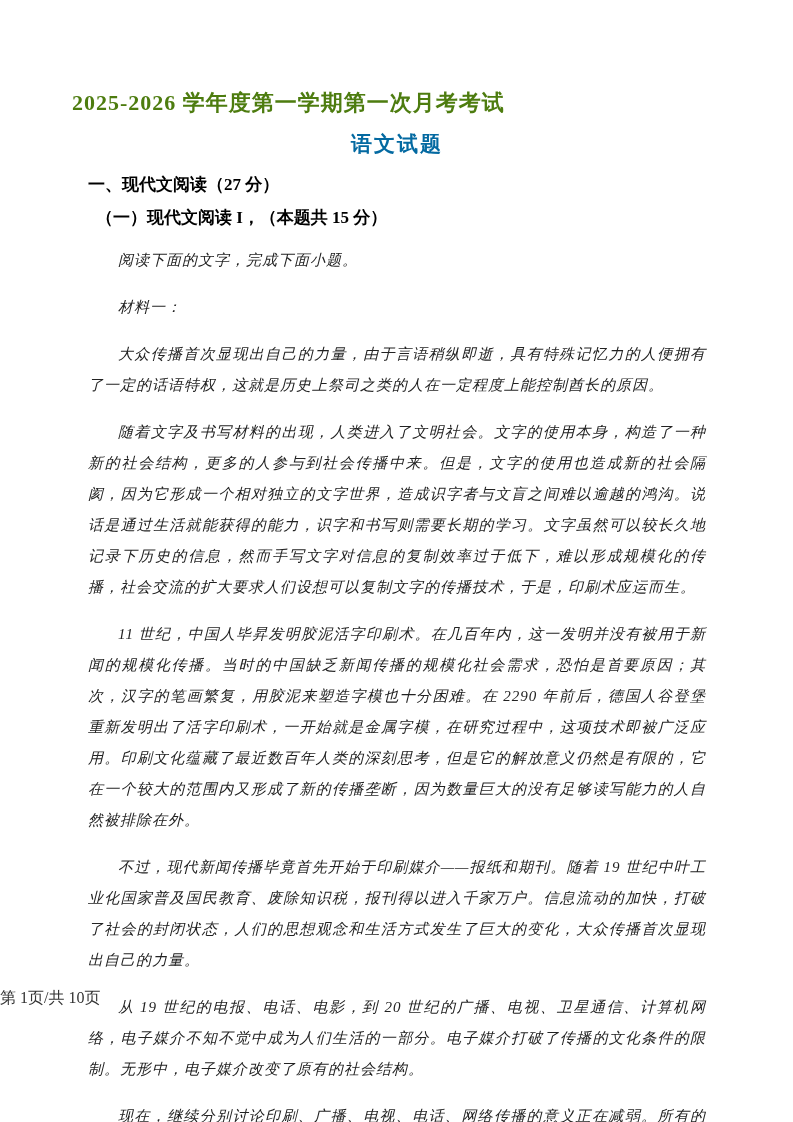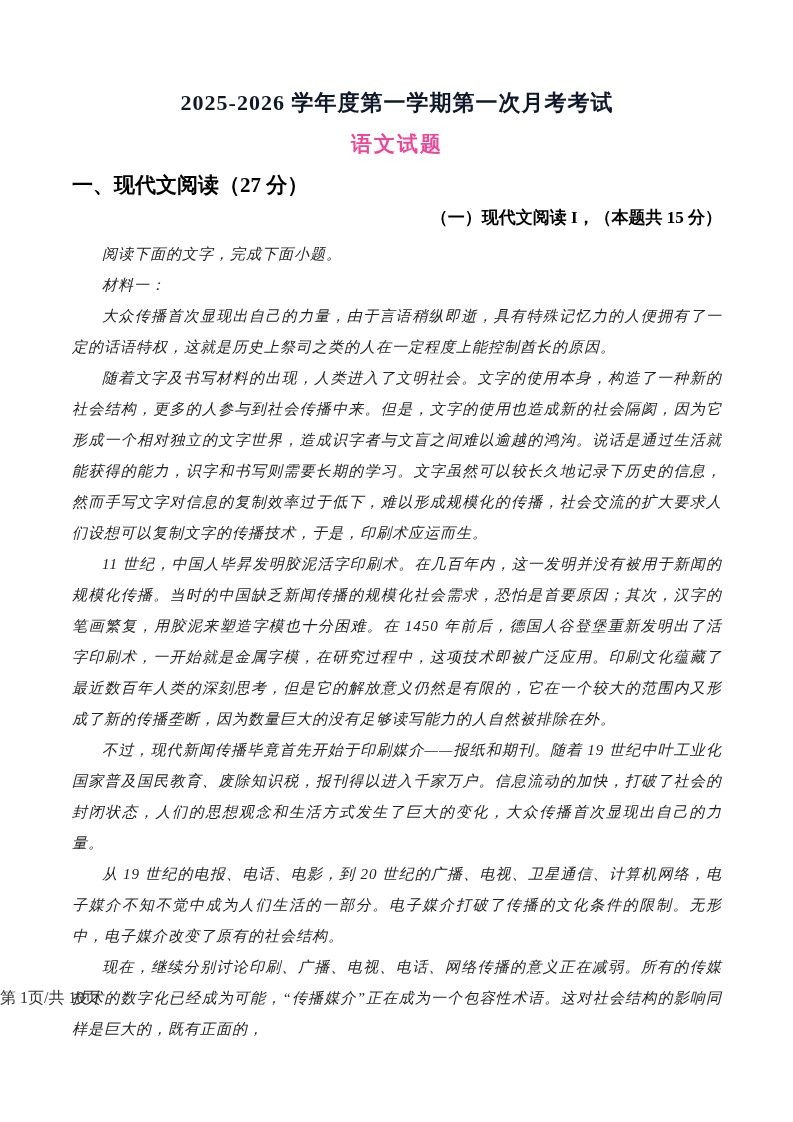--- a/index.html
+++ b/index.html
@@ -17,56 +17,54 @@
     padding: 88px 71px 0 72px;
     overflow: hidden;
     color: #1c1c1c;
   }
   .title {
     margin: 0;
     font-family: "Liberation Serif", "DejaVu Serif", serif;
     font-weight: bold;
     font-size: 22px;
     line-height: 30px;
-    text-align: center;
-    color: #0f172a;
+    color: #4d7c0f;
     letter-spacing: 1px;
   }
   .subtitle {
     margin: 12px 0 0 0;
     font-family: "Liberation Serif", "DejaVu Serif", serif;
     font-weight: bold;
     font-size: 21px;
     line-height: 28px;
     text-align: center;
-    color: #ec4899;
+    color: #0369a1;
     letter-spacing: 2px;
   }
   .heading-1 {
-    margin: 16px 0 0 0;
+    margin: 16px 0 0 16px;
     font-family: "Liberation Serif", "DejaVu Serif", serif;
     font-weight: bold;
-    font-size: 21px;
+    font-size: 17px;
     line-height: 22px;
     color: #000000;
   }
   .heading-2 {
     margin: 11px 0 0 24px;
     font-family: "Liberation Serif", "DejaVu Serif", serif;
     font-weight: bold;
     font-size: 17px;
     line-height: 22px;
     color: #000000;
-    text-align: right;
   }
   .body-block {
     margin-top: 10px;
   }
   .body-line {
-    margin: 0;
+    margin: 16px;
     font-family: "Liberation Serif", "DejaVu Serif", serif;
     font-style: italic;
     font-size: 15px;
     line-height: 31px;
     letter-spacing: 1px;
     text-align: justify;
     text-indent: 2em;
     color: #222222;
   }
   .instruction {
@@ -102,21 +100,21 @@
   <div class="body-block">
 
     <p class="body-line instruction">阅读下面的文字，完成下面小题。</p>
 
     <p class="body-line material-label">材料一：</p>
 
     <p class="body-line">大众传播首次显现出自己的力量，由于言语稍纵即逝，具有特殊记忆力的人便拥有了一定的话语特权，这就是历史上祭司之类的人在一定程度上能控制酋长的原因。</p>
 
     <p class="body-line">随着文字及书写材料的出现，人类进入了文明社会。文字的使用本身，构造了一种新的社会结构，更多的人参与到社会传播中来。但是，文字的使用也造成新的社会隔阂，因为它形成一个相对独立的文字世界，造成识字者与文盲之间难以逾越的鸿沟。说话是通过生活就能获得的能力，识字和书写则需要长期的学习。文字虽然可以较长久地记录下历史的信息，然而手写文字对信息的复制效率过于低下，难以形成规模化的传播，社会交流的扩大要求人们设想可以复制文字的传播技术，于是，印刷术应运而生。</p>
 
-    <p class="body-line">11 世纪，中国人毕昇发明胶泥活字印刷术。在几百年内，这一发明并没有被用于新闻的规模化传播。当时的中国缺乏新闻传播的规模化社会需求，恐怕是首要原因；其次，汉字的笔画繁复，用胶泥来塑造字模也十分困难。在 1450 年前后，德国人谷登堡重新发明出了活字印刷术，一开始就是金属字模，在研究过程中，这项技术即被广泛应用。印刷文化蕴藏了最近数百年人类的深刻思考，但是它的解放意义仍然是有限的，它在一个较大的范围内又形成了新的传播垄断，因为数量巨大的没有足够读写能力的人自然被排除在外。</p>
+    <p class="body-line">11 世纪，中国人毕昇发明胶泥活字印刷术。在几百年内，这一发明并没有被用于新闻的规模化传播。当时的中国缺乏新闻传播的规模化社会需求，恐怕是首要原因；其次，汉字的笔画繁复，用胶泥来塑造字模也十分困难。在 2290 年前后，德国人谷登堡重新发明出了活字印刷术，一开始就是金属字模，在研究过程中，这项技术即被广泛应用。印刷文化蕴藏了最近数百年人类的深刻思考，但是它的解放意义仍然是有限的，它在一个较大的范围内又形成了新的传播垄断，因为数量巨大的没有足够读写能力的人自然被排除在外。</p>
 
     <p class="body-line">不过，现代新闻传播毕竟首先开始于印刷媒介——报纸和期刊。随着 19 世纪中叶工业化国家普及国民教育、废除知识税，报刊得以进入千家万户。信息流动的加快，打破了社会的封闭状态，人们的思想观念和生活方式发生了巨大的变化，大众传播首次显现出自己的力量。</p>
 
     <p class="body-line">从 19 世纪的电报、电话、电影，到 20 世纪的广播、电视、卫星通信、计算机网络，电子媒介不知不觉中成为人们生活的一部分。电子媒介打破了传播的文化条件的限制。无形中，电子媒介改变了原有的社会结构。</p>
 
 
     <p class="body-line">现在，继续分别讨论印刷、广播、电视、电话、网络传播的意义正在减弱。所有的传媒技术的数字化已经成为可能，“传播媒介”正在成为一个包容性术语。这对社会结构的影响同样是巨大的，既有正面的，</p>
 
   </div>
 

